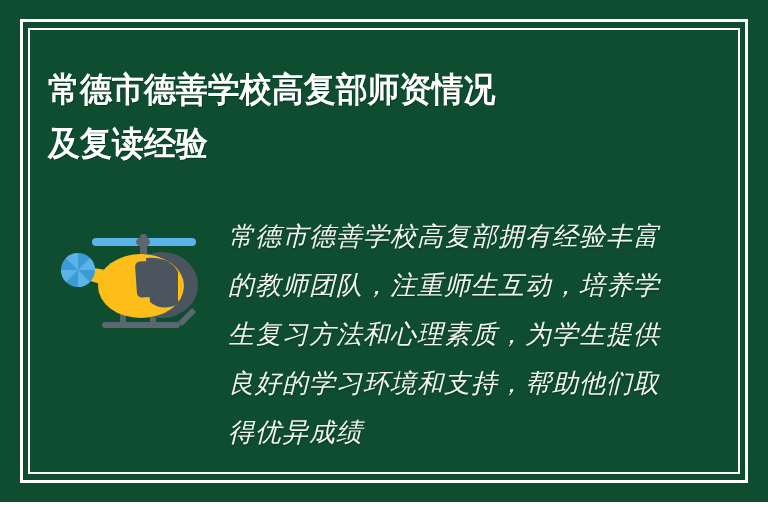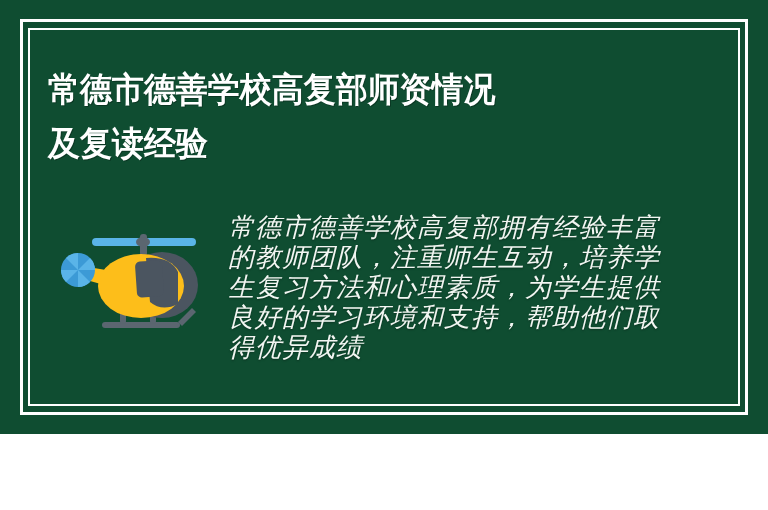--- a/index.html
+++ b/index.html
@@ -9,21 +9,21 @@
   body {
     width: 768px;
     height: 510px;
     overflow: hidden;
     font-family: "Liberation Sans", sans-serif;
   }
 
   #poster {
     position: relative;
     width: 768px;
-    height: 434px;
+    height: 502px;
     background: #0f4d31;
     box-sizing: border-box;
     overflow: hidden;
   }
 
   
   .frame-outer {
     position: absolute;
     left: 20px;
     top: 19px;
@@ -82,21 +82,21 @@
   .body-block {
     position: absolute;
     left: 228px;
     top: 212px;
     width: 432px;
   }
   .body-text {
     color: #f2f6f2;
     font-family: "DejaVu Serif", serif;
     font-size: 26px;
-    line-height: 30px;
+    line-height: 49px;
     font-style: italic;
     letter-spacing: 1px;
     text-align: left;
     text-shadow: 0 1px 2px rgba(0,0,0,0.35);
     word-break: break-all;
   }
 </style>
 </head>
 <body>
 

